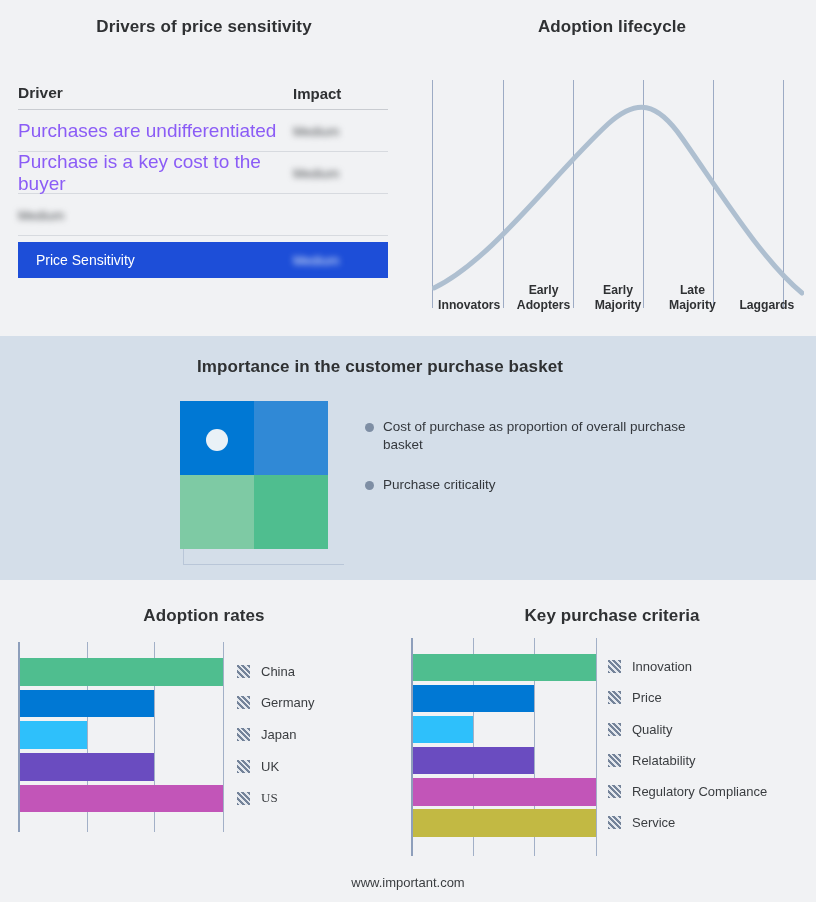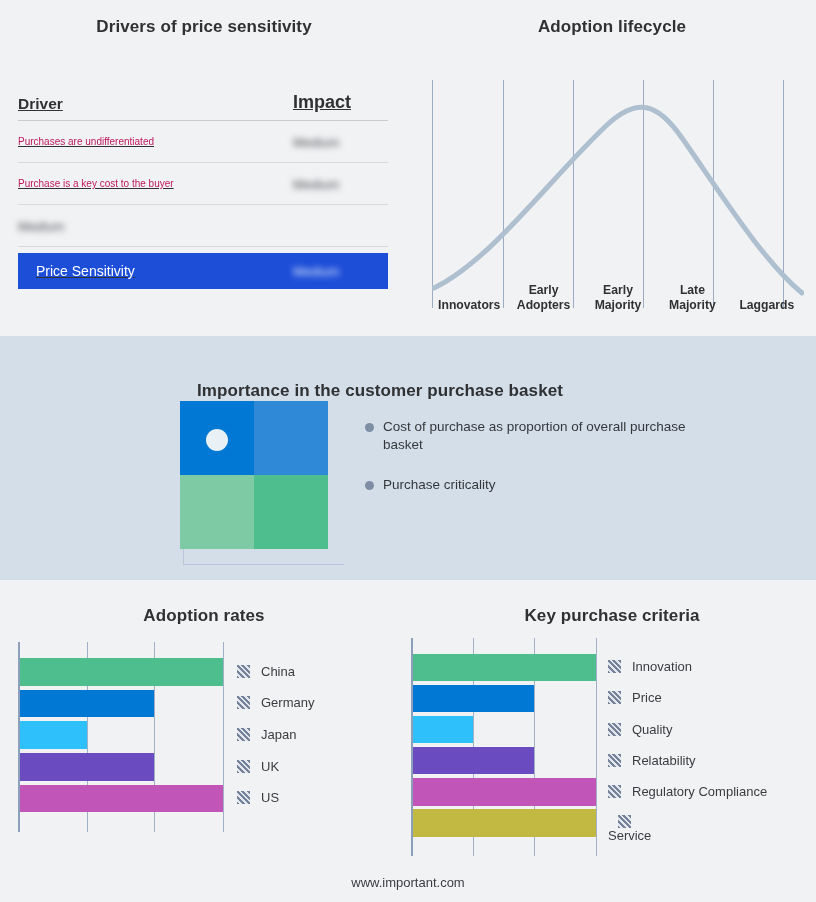--- a/index.html
+++ b/index.html
@@ -17,34 +17,34 @@
   #band-bot{top:580px;height:322px;background:#f1f2f4;}
 
   .panel-title{
     font-weight:bold;font-size:17px;color:#2f3133;
     text-align:center;letter-spacing:.1px;
   }
 
   
   #drivers-panel{position:absolute;left:0;top:0;width:408px;height:336px;}
   #drivers-title{position:absolute;left:0;top:17px;width:408px;}
-  #drivers-table{position:absolute;left:18px;top:92px;width:370px;text-decoration:underline;}
+  #drivers-table{position:absolute;left:18px;top:84px;width:370px;}
   .tbl-head{
     display:flex;align-items:flex-end;
     padding-bottom:7px;
     border-bottom:1px solid #c9ccd1;
   }
   .tbl-head .c1{flex:1;font-weight:bold;font-size:15.5px;}
-  .tbl-head .c2{width:95px;font-weight:bold;font-size:18px;text-align:left;}
+  .tbl-head .c2{width:95px;font-weight:bold;font-size:15px;text-align:left;}
   .tbl-row{
     display:flex;align-items:center;
     height:41px;
     border-bottom:1px solid #d7dadf;
   }
-  .tbl-row .c1{flex:1;font-size:10px;color:#be185d;}
+  .tbl-row .c1{flex:1;font-size:19px;color:#8b5cf6;}
   .tbl-row .c2{width:95px;text-align:left;}
   .blurred{
     display:inline-block;
     font-size:13px;color:#4a4d50;
     filter:blur(3.2px);
     -webkit-filter:blur(3.2px);
     user-select:none;
   }
   #price-sensitivity-row{
     display:flex;align-items:center;
@@ -70,21 +70,21 @@
   .stage{
     flex:1;text-align:center;
     font-weight:bold;font-size:12.2px;color:#2f3133;
     line-height:15px;
     display:flex;flex-direction:column;justify-content:flex-end;
     padding-bottom:1px;
   }
 
   
   #basket-panel{position:absolute;left:0;top:336px;width:816px;height:244px;}
-  #basket-title{position:absolute;left:0;top:21px;width:760px;text-align:center;margin-top:24px;}
+  #basket-title{position:absolute;left:0;top:21px;width:760px;text-align:center;}
   #quadrant-wrap{position:absolute;left:180px;top:65px;width:165px;height:165px;}
   #quadrant-shadow{
     position:absolute;left:3px;top:3px;width:160px;height:160px;
     border-left:1px solid #b9c6d8;border-bottom:1px solid #b9c6d8;
   }
   #quadrant{
     position:absolute;left:0;top:0;width:148px;height:148px;
     display:grid;grid-template-columns:1fr 1fr;grid-template-rows:1fr 1fr;
   }
   .quad{width:100%;height:100%;position:relative;}
@@ -258,21 +258,21 @@
         <span class="legend-label">Germany</span>
       </div>
       <div class="legend-item" style="position: absolute; top: 77.1px;">
         <span class="swatch"></span>
         <span class="legend-label">Japan</span>
       </div>
       <div class="legend-item" style="position: absolute; top: 108.767px;">
         <span class="swatch"></span>
         <span class="legend-label">UK</span>
       </div>
-      <div class="legend-item" style="position: absolute; top: 140.433px;">
+      <div class="legend-item" style="position: absolute; top: 140.433px; font-family: Liberation Serif, serif;">
         <span class="swatch"></span>
         <span class="legend-label">US</span>
       </div>
     </div>
 </div>
 
 <div id="criteria-panel">
   <div class="panel-title bar-title">Key purchase criteria</div>
   <div class="chart-area" id="criteria-chart" style="left:3px;top:58px;width:185px;height:218px;">
     <div class="plot" id="criteria-plot" style="width:183px;height:218px;">
@@ -313,20 +313,20 @@
         <span class="legend-label">Quality</span>
       </div>
       <div class="legend-item" style="position: absolute; top: 107.703px;">
         <span class="swatch"></span>
         <span class="legend-label">Relatability</span>
       </div>
       <div class="legend-item" style="position: absolute; top: 138.846px;">
         <span class="swatch"></span>
         <span class="legend-label">Regulatory Compliance</span>
       </div>
-      <div class="legend-item" style="position: absolute; top: 169.989px; flex-direction: column;">
+      <div class="legend-item" style="position: absolute; top: 169.989px;">
         <span class="swatch"></span>
         <span class="legend-label">Service</span>
       </div>
     </div>
 </div>
 
 <div id="footer">www.important.com</div>
 
 </body></html>

